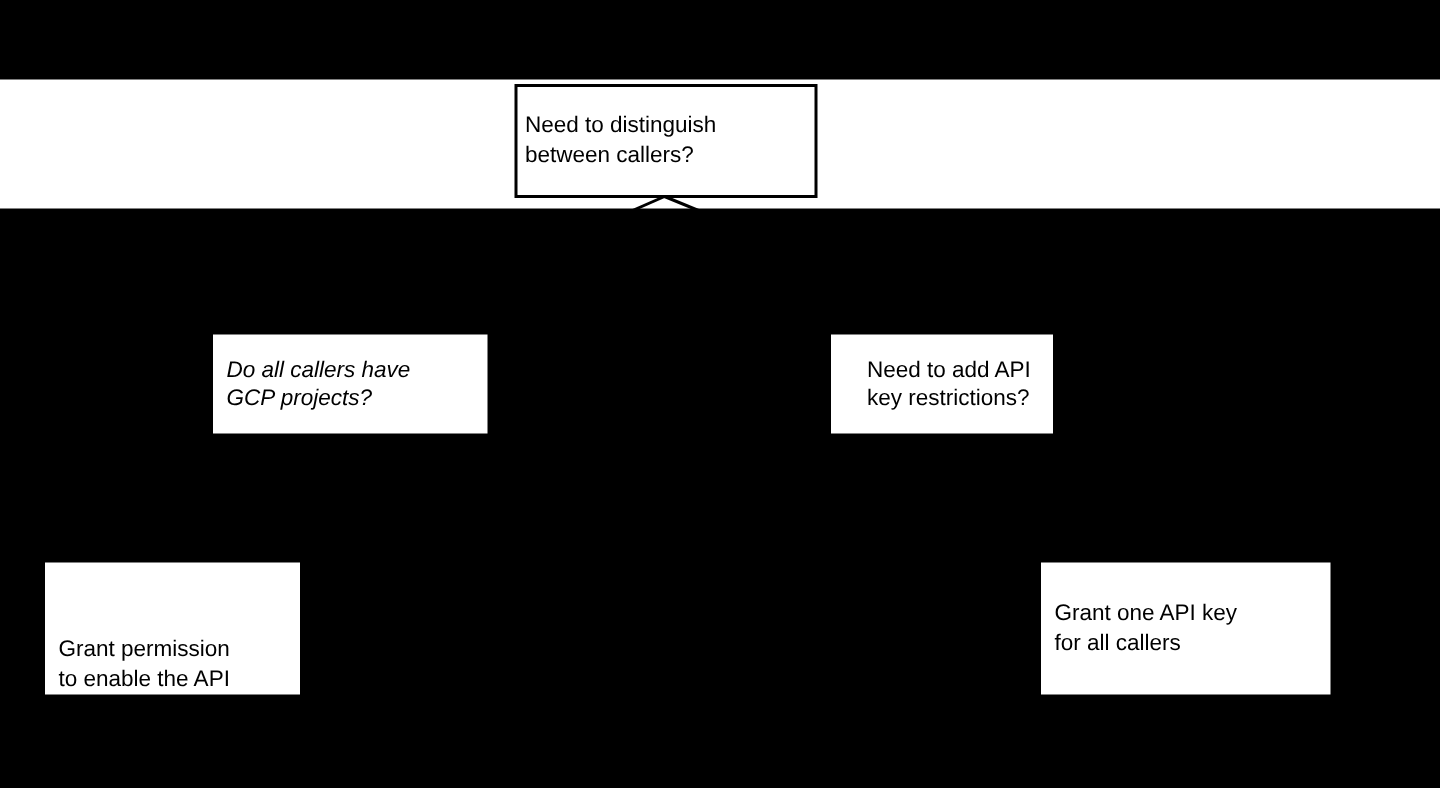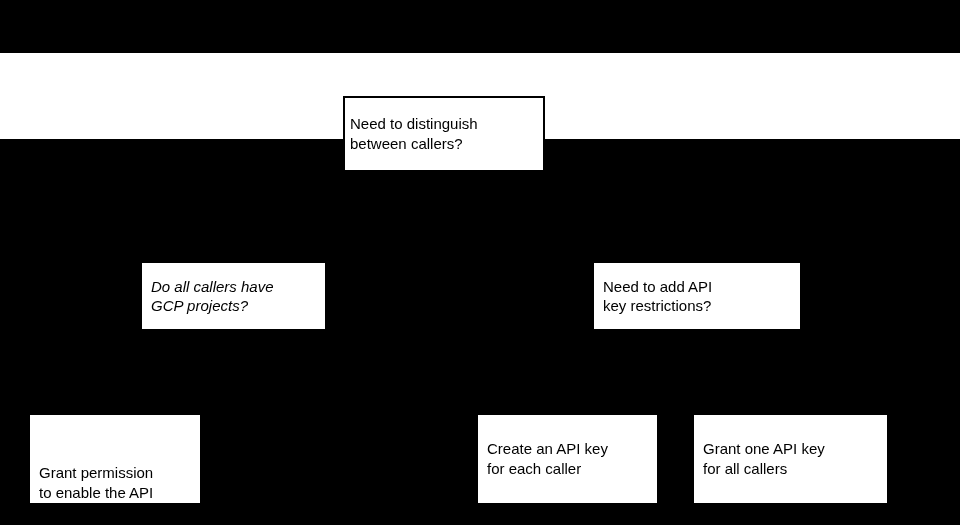--- a/index.html
+++ b/index.html
@@ -36,45 +36,44 @@
   .node {
     position: absolute;
     background: #ffffff;
     display: flex;
     align-items: center;
     box-sizing: border-box;
     font-size: 15px;
     line-height: 20px;
     white-space: pre-line;
     z-index: 2;
-    margin-top: 40px;
   }
   .node-root {
     left: 343px;
     top: 56px;
     width: 202px;
     height: 76px;
     border: 2px solid #000000;
     padding-left: 5px;
   }
   .node-q-left {
     left: 142px;
     top: 223px;
     width: 183px;
     height: 66px;
     padding-left: 9px;
     line-height: 19px;
     font-style: italic;
   }
   .node-q-right {
-    left: 594px;
+    left: 554px;
     top: 223px;
-    width: 206px;
+    width: 148px;
     height: 66px;
-    padding-left: 9px;
+    padding-left: 24px;
     line-height: 19px;
   }
   .node-o1 {
     left: 30px;
     top: 375px;
     width: 170px;
     height: 88px;
     padding-left: 9px;
     align-items: flex-end;
   }
@@ -126,23 +125,19 @@
     <span>Need to add API
 key restrictions?</span>
   </div>
 
   <div class="node node-o1">
     <span>Grant permission
 to enable the API</span>
   </div>
 
 
-  <div class="node node-o3">
-    <span>Create an API key
-for each caller</span>
-  </div>
 
   <div class="node node-o4">
     <span>Grant one API key
 for all callers</span>
   </div>
 
 </div>
 
 </body></html>

